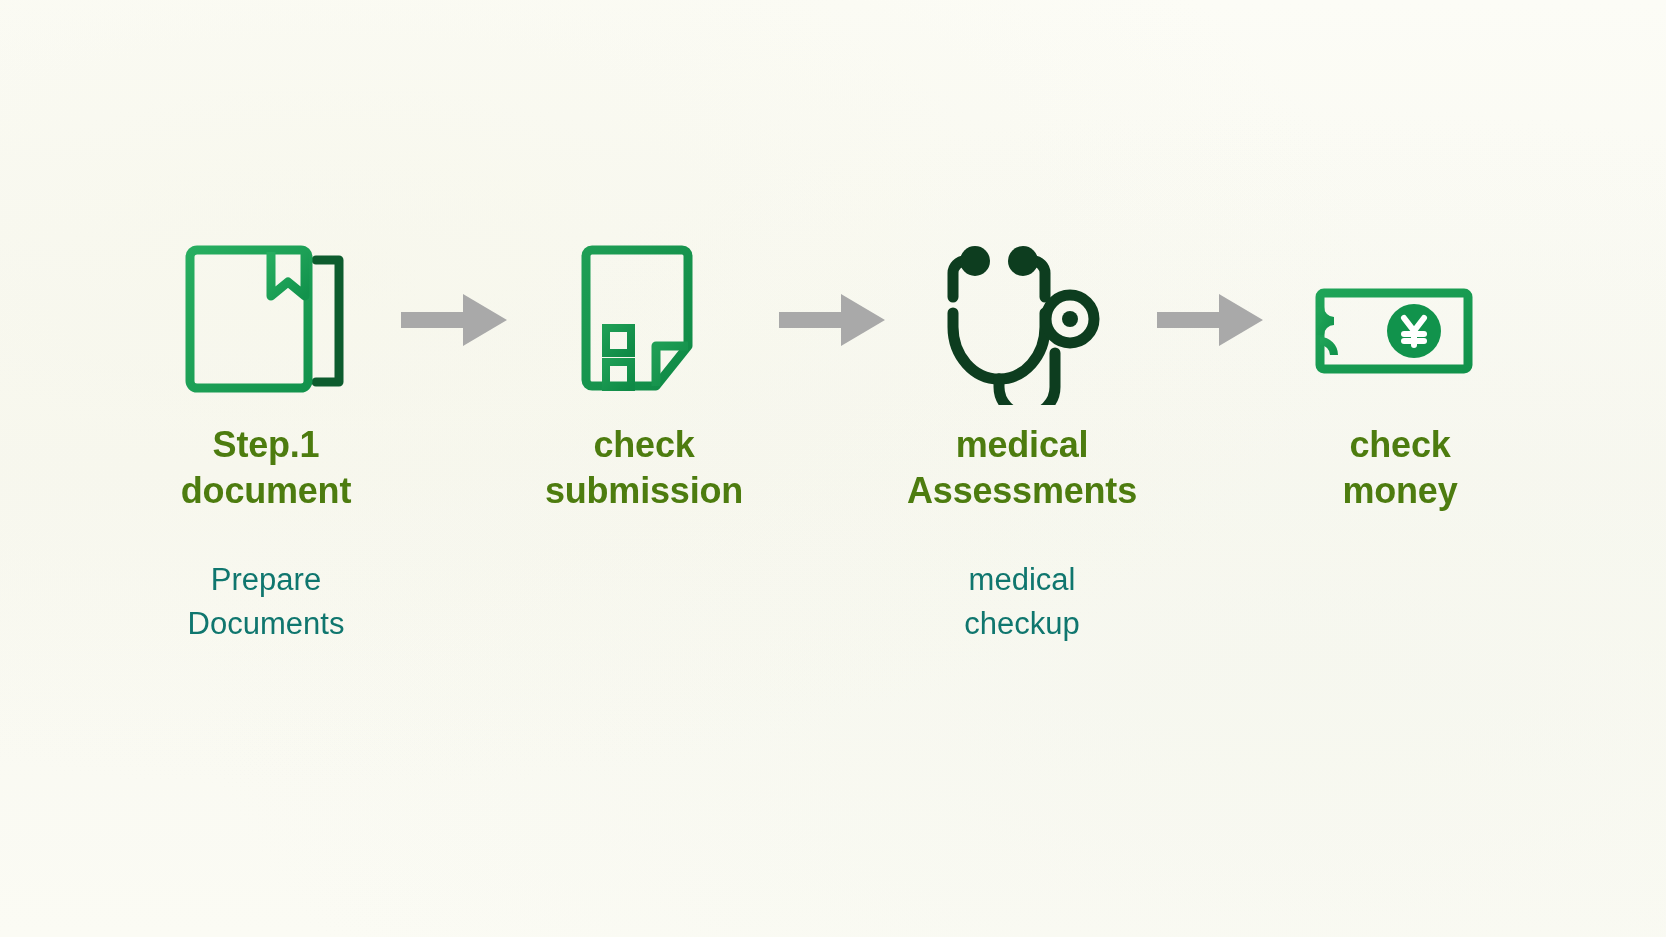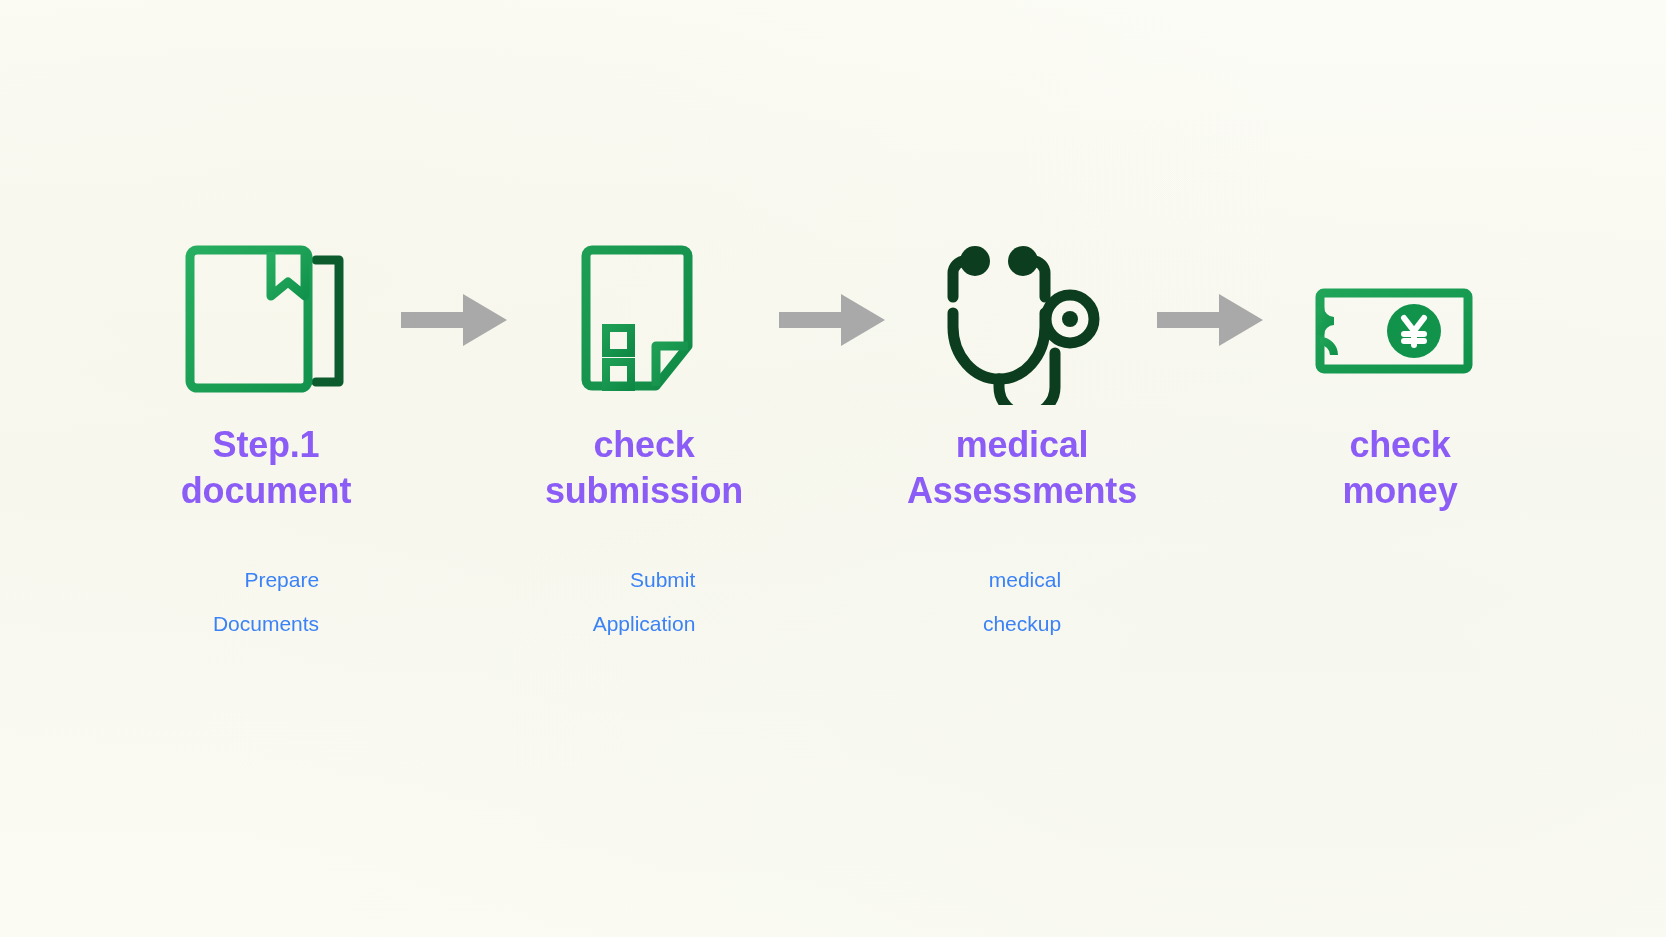--- a/index.html
+++ b/index.html
@@ -47,33 +47,33 @@
     height: 176px;
     width: 190px;
     display: flex;
     align-items: center;
     justify-content: center;
   }
 
   .step-title {
     margin-top: 14px;
     text-align: center;
-    color: #8b5cf6;
+    color: #4d7c0f;
     font-weight: bold;
     font-size: 36px;
     line-height: 46px;
     letter-spacing: -0.2px;
     white-space: pre-line;
   }
 
   .step-desc {
     margin-top: 44px;
-    text-align: right;
-    color: #3b82f6;
-    font-size: 21px;
+    text-align: center;
+    color: #0f766e;
+    font-size: 31px;
     line-height: 44px;
     white-space: pre-line;
   }
 
   .arrow-cell {
     width: 120px;
     height: 176px;
     display: flex;
     align-items: center;
     justify-content: center;
@@ -148,22 +148,20 @@
 
         <rect x="42" y="88" width="25" height="25" fill="none" stroke="url(#g2)" stroke-width="8"></rect>
         <line x1="79" y1="92" x2="110" y2="92" stroke="url(#g2)" stroke-width="8" stroke-linecap="round"></line>
         <line x1="79" y1="110" x2="110" y2="110" stroke="url(#g2)" stroke-width="8" stroke-linecap="round"></line>
 
         <rect x="42" y="122" width="25" height="25" fill="none" stroke="url(#g2)" stroke-width="8"></rect>
       </svg>
     </div>
     <div class="step-title">check
 submission</div>
-    <div class="step-desc">Submit
-Application</div>
   </div>
 
   <div class="arrow-cell">
     <svg class="arrow" viewBox="0 0 108 56">
       <path d="M0 20 L62 20 L62 2 L106 28 L62 54 L62 36 L0 36 Z" fill="#a9a9a9"></path>
     </svg>
   </div>
 
   <div class="step">
     <div class="icon-box">

